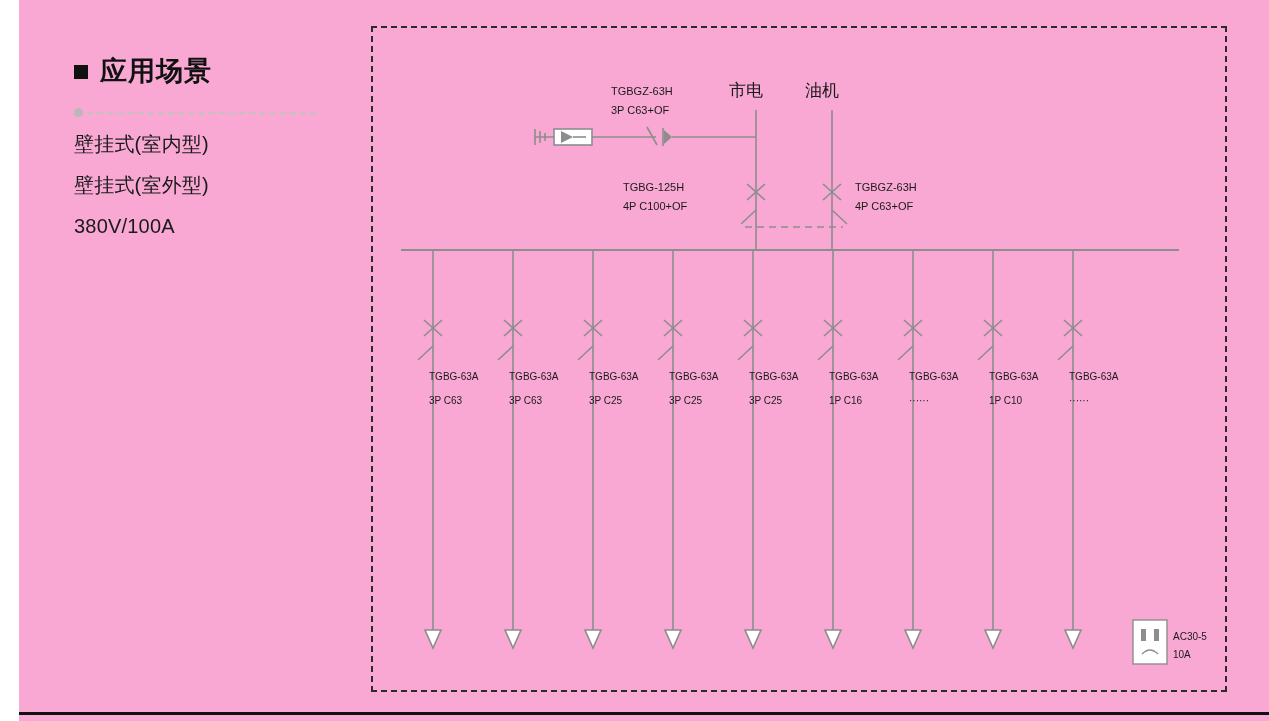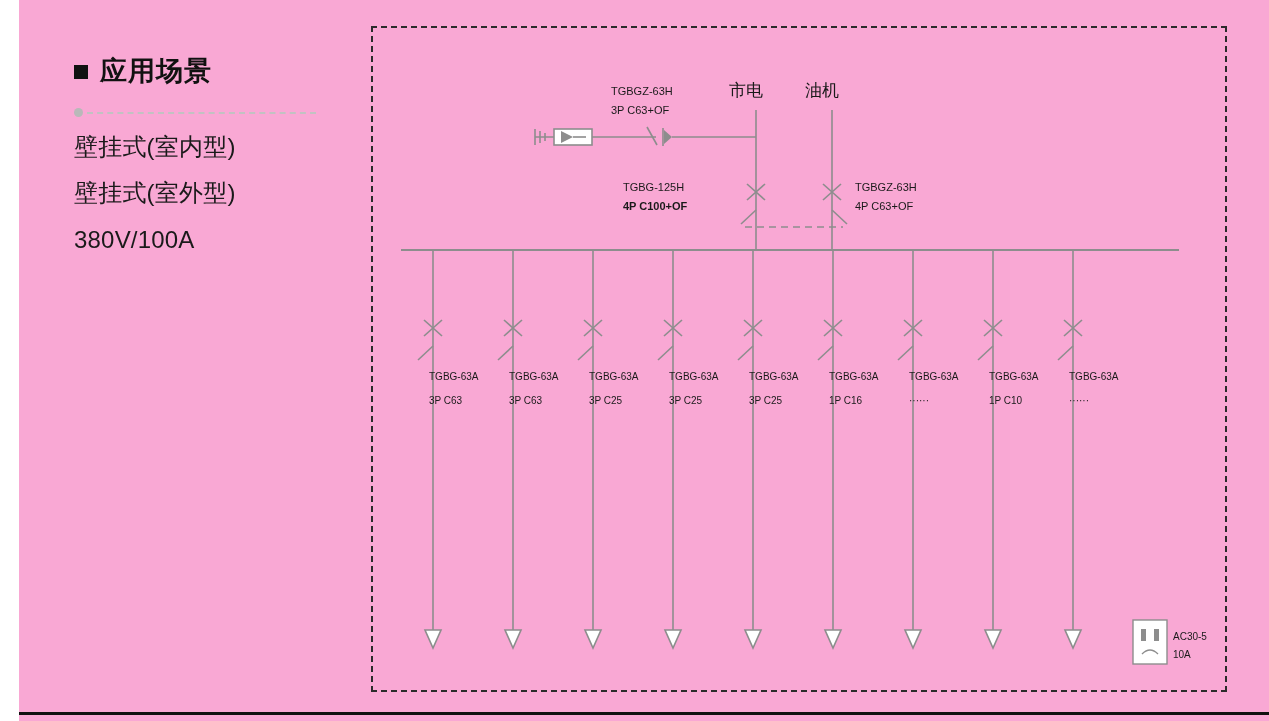--- a/index.html
+++ b/index.html
@@ -71,21 +71,21 @@
     background: #b9b9b9;
   }
   .divider-line {
     position: absolute;
     left: 13px;
     right: 18px;
     top: 5px;
     border-top: 2px dashed #c2c2c2;
   }
   .left-line {
-    font-size: 24px;
+    font-size: 20px;
     line-height: 1.35;
     margin-top: 14px;
     color: #1a1a1a;
     letter-spacing: 0.2px;
   }
 
   
   .diagram {
     position: absolute;
     left: 352px;
@@ -231,21 +231,21 @@
       </g>
     </svg>
 
     <div class="lbl big" style="left:356px; top:52px;">市电</div>
     <div class="lbl big" style="left:432px; top:52px;text-align:center;">油机</div>
 
     <div class="lbl" style="left:238px; top:56px;">TGBGZ-63H</div>
     <div class="lbl" style="left:238px; top:75px;">3P C63+OF</div>
 
     <div class="lbl" style="left:250px; top:152px;">TGBG-125H</div>
-    <div class="lbl" style="left:250px; top:171px;font-weight:bold;">4P C100+OF</div>
+    <div class="lbl" style="left:250px; top:171px;">4P C100+OF</div>
 
     <div class="lbl" style="left:482px; top:152px;">TGBGZ-63H</div>
     <div class="lbl" style="left:482px; top:171px;text-align:center;">4P C63+OF</div>
 
     <div class="lbl small" style="left:56px; top:342px;">TGBG-63A</div>
     <div class="lbl small" style="left:56px; top:366px;">3P C63</div>
 
     <div class="lbl small" style="left:136px; top:342px;">TGBG-63A</div>
     <div class="lbl small" style="left:136px; top:366px;">3P C63</div>
 

